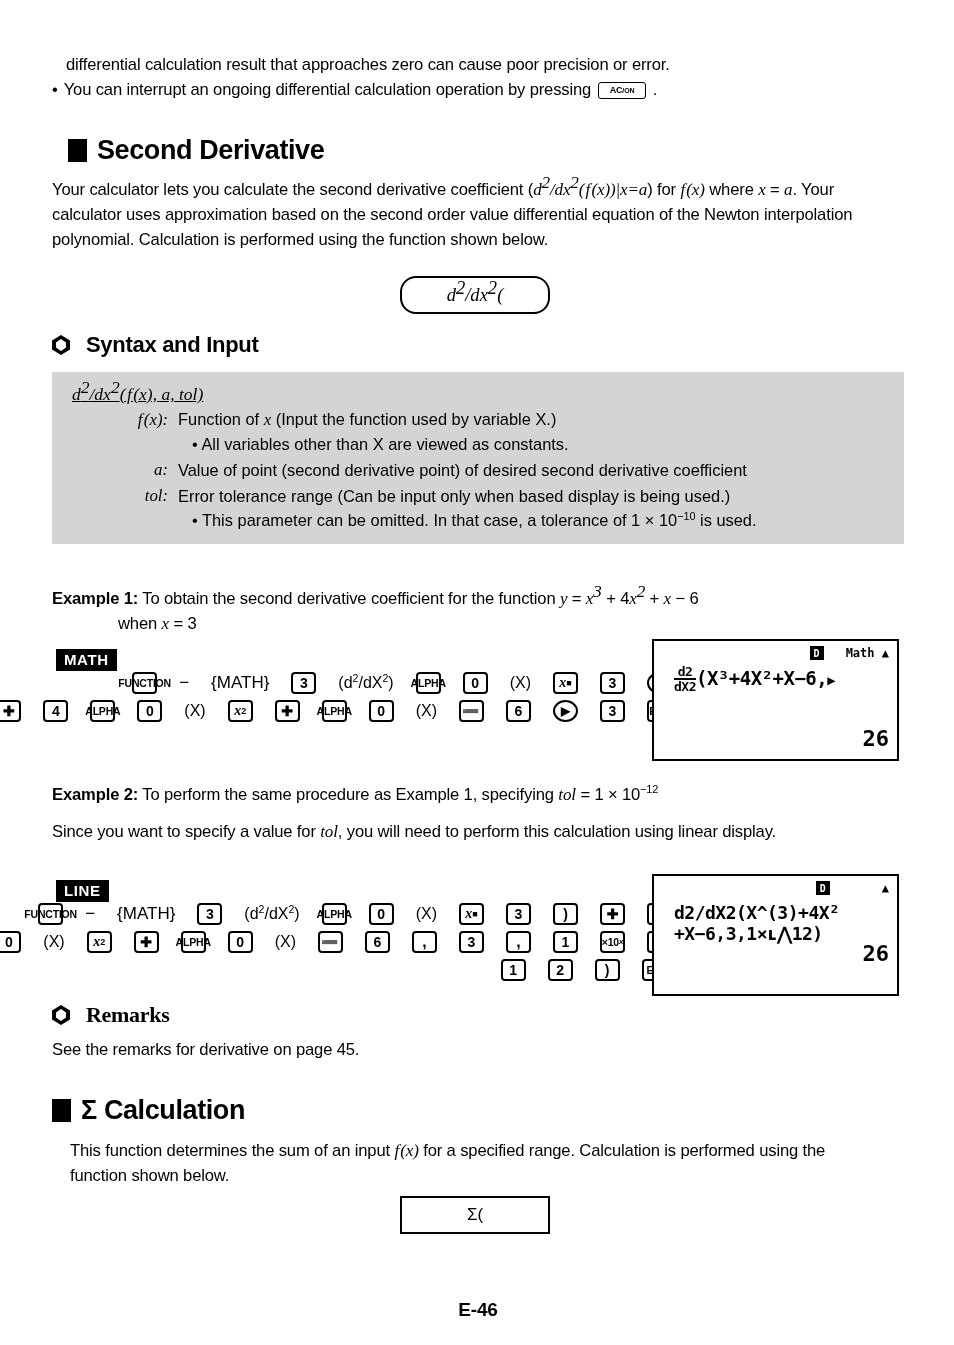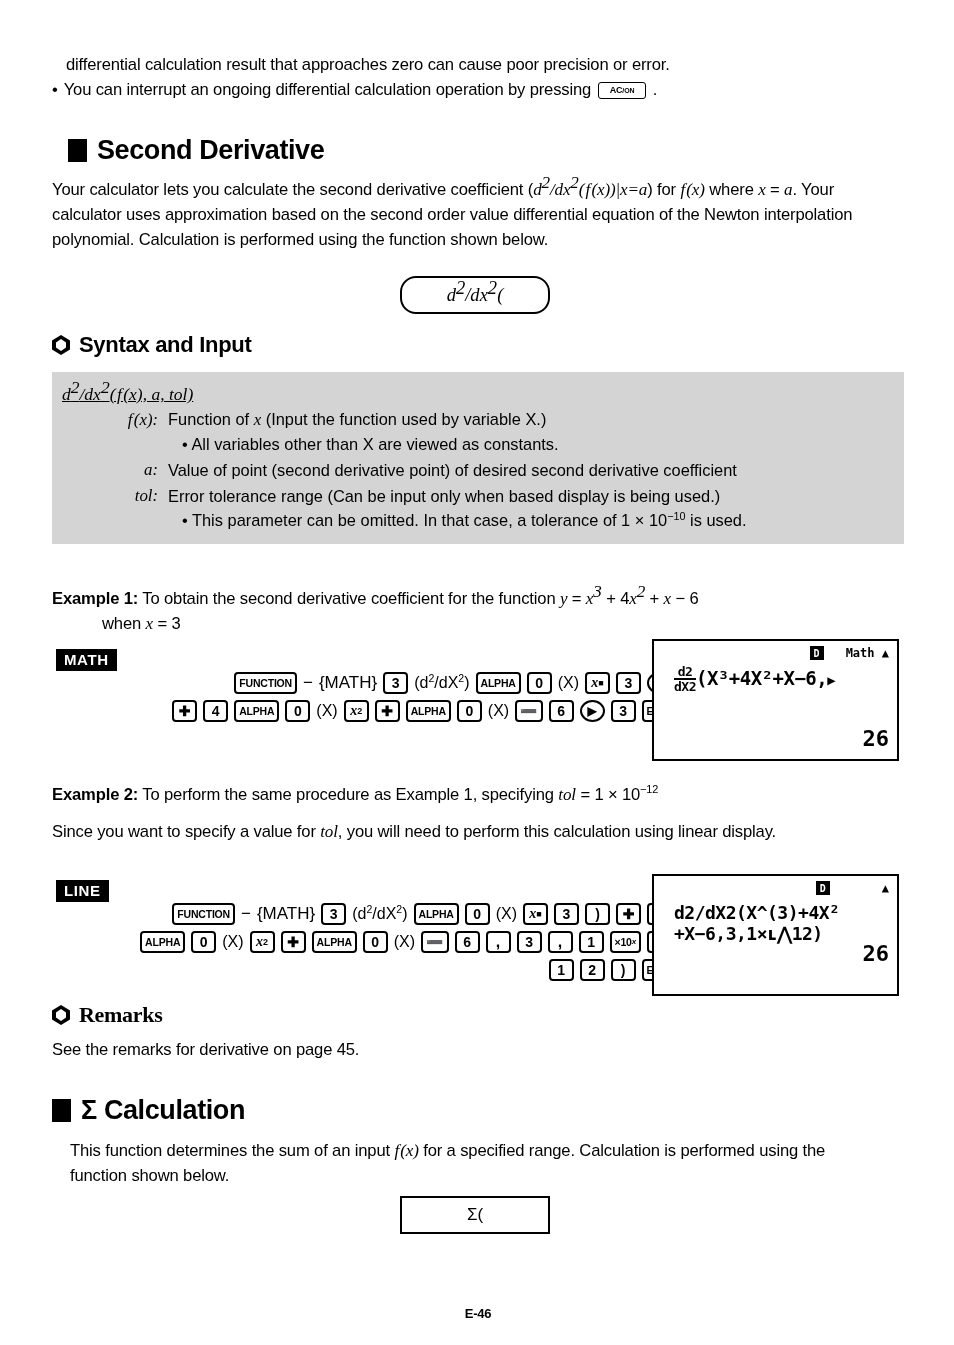--- a/index.html
+++ b/index.html
@@ -28,21 +28,21 @@
   
   .h1 {
     font-size: 27px; font-weight: bold; letter-spacing: -0.4px;
     display: flex; align-items: center; gap: 10px;
   }
   .sqbullet {
     display:inline-block; width: 19px; height: 23px; background:#000;
   }
   .h2 {
     font-size: 22px; font-weight: bold; letter-spacing: -0.3px;
-    display:flex; align-items:center; gap: 9px;
+    display:flex; align-items:center; gap: 16px;
   }
   .dia {
     display:inline-block; width: 18px; height: 20px; position:relative;
   }
   .dia:before{
     content:""; position:absolute; inset:0; background:#000;
     clip-path: polygon(50% 0%, 100% 28%, 100% 72%, 50% 100%, 0% 72%, 0% 28%);
   }
   .dia:after{
     content:""; position:absolute; left:4px; top:4px; right:4px; bottom:4px;
@@ -56,41 +56,41 @@
     display:flex; align-items:center; justify-content:center;
     margin: 0 auto;
     font-family: "Liberation Serif", serif; font-style: italic;
     font-size: 18px;
   }
   .fnbox.sigma { font-style: normal; font-family:"Liberation Sans", sans-serif; font-size:17px; }
 
   
   .graybox {
     background: #d4d4d4;
-    padding: 10px 14px 12px 10px;
+    padding: 10px 14px 12px 20px;
     font-size: 16.4px; line-height: 24px;
   }
   .syn-head { font-family:"Liberation Serif", serif; font-style: italic;
     text-decoration: underline; font-size: 17px; }
   .syn-row { display:flex; margin-left: 48px; align-items: center; }
   .syn-key { width: 58px; flex: 0 0 58px; text-align: right; padding-right: 10px;
              font-family:"Liberation Serif", serif; font-style: italic; }
   .syn-val { flex: 1; }
   .syn-sub { margin-left: 120px; }
 
   
   .badge {
     display:inline-block; background:#000; color:#fff; font-weight:bold;
     font-size: 15px; letter-spacing: 0.6px;
     padding: 2px 8px 3px 8px;
   }
 
   
   .keys { font-size: 17px; }
-  .keyrow { display:flex; align-items:center; justify-content:flex-end; gap:6px;
+  .keyrow { display:flex; align-items:center; justify-content:flex-end; gap:22px;
             margin-bottom: 6px; flex-wrap: nowrap; }
   .kc {
     display:inline-flex; align-items:center; justify-content:center;
     border: 2px solid #000; border-radius: 4px;
     min-width: 25px; height: 22px; padding: 0 3px;
     font-size: 14px; font-weight: bold; line-height: 1;
     background:#fff;
   }
   .kc.wide { font-size: 10.5px; letter-spacing: -0.2px; padding: 0 3px; }
   .kc.sq { min-width: 25px; }
@@ -126,21 +126,21 @@
   .lcd-frac { display:inline-block; text-align:center; vertical-align:middle;
               font-size: 13px; line-height: 13px; }
   .lcd-frac .num { border-bottom: 2px solid #000; padding:0 1px; }
   .lcd-res {
     position:absolute; right: 8px; bottom: 8px;
     font-size: 22px; font-weight:bold;
   }
 
   .footer {
     position:absolute; left:0; right:0; bottom: 24px;
-    text-align:center; font-size: 13px; font-weight: bold;
+    text-align:center; font-size: 19px; font-weight: bold;
     letter-spacing: -0.2px;
   }
   .keybox-inline {
     display:inline-flex; align-items:center; justify-content:center;
     border:1.6px solid #000; border-radius:3px;
     height:17px; padding: 0 11px; font-size: 9px; font-weight:bold;
     vertical-align: middle; margin: 0 2px;
   }
   .bullet-line { display:flex; gap:6px; }
 </style>
@@ -206,21 +206,21 @@
       <div class="syn-val">Error tolerance range (Can be input only when based display is being used.)</div>
     </div>
     <div class="syn-sub">• This parameter can be omitted. In that case, a tolerance of 1 × 10<sup>−10</sup> is used.</div>
   </div>
 
   <div class="para" style="position:absolute; left:0px; top:586px; width:852px;">
     <div>
       <b>Example 1:</b>
       <span>To obtain the second derivative coefficient for the function <span class="itm">y</span> = <span class="itm">x</span><sup class="itm">3</sup> + 4<span class="itm">x</span><sup class="itm">2</sup> + <span class="itm">x</span> − 6</span>
     </div>
-    <div style="margin-left:50px;">when <span class="itm">x</span> = 3</div>
+    <div style="margin-left:66px;">when <span class="itm">x</span> = 3</div>
   </div>
 
   <div class="badge" style="position:absolute; left:4px; top:649px;">MATH</div>
 
   <div class="keys" style="position:absolute; left:90px; top:672px; width:530px;">
     <div class="keyrow">
       <span class="kc wide">FUNCTION</span>
       <span class="plain">−</span>
       <span class="plain">{MATH}</span>
       <span class="kc sq">3</span>

